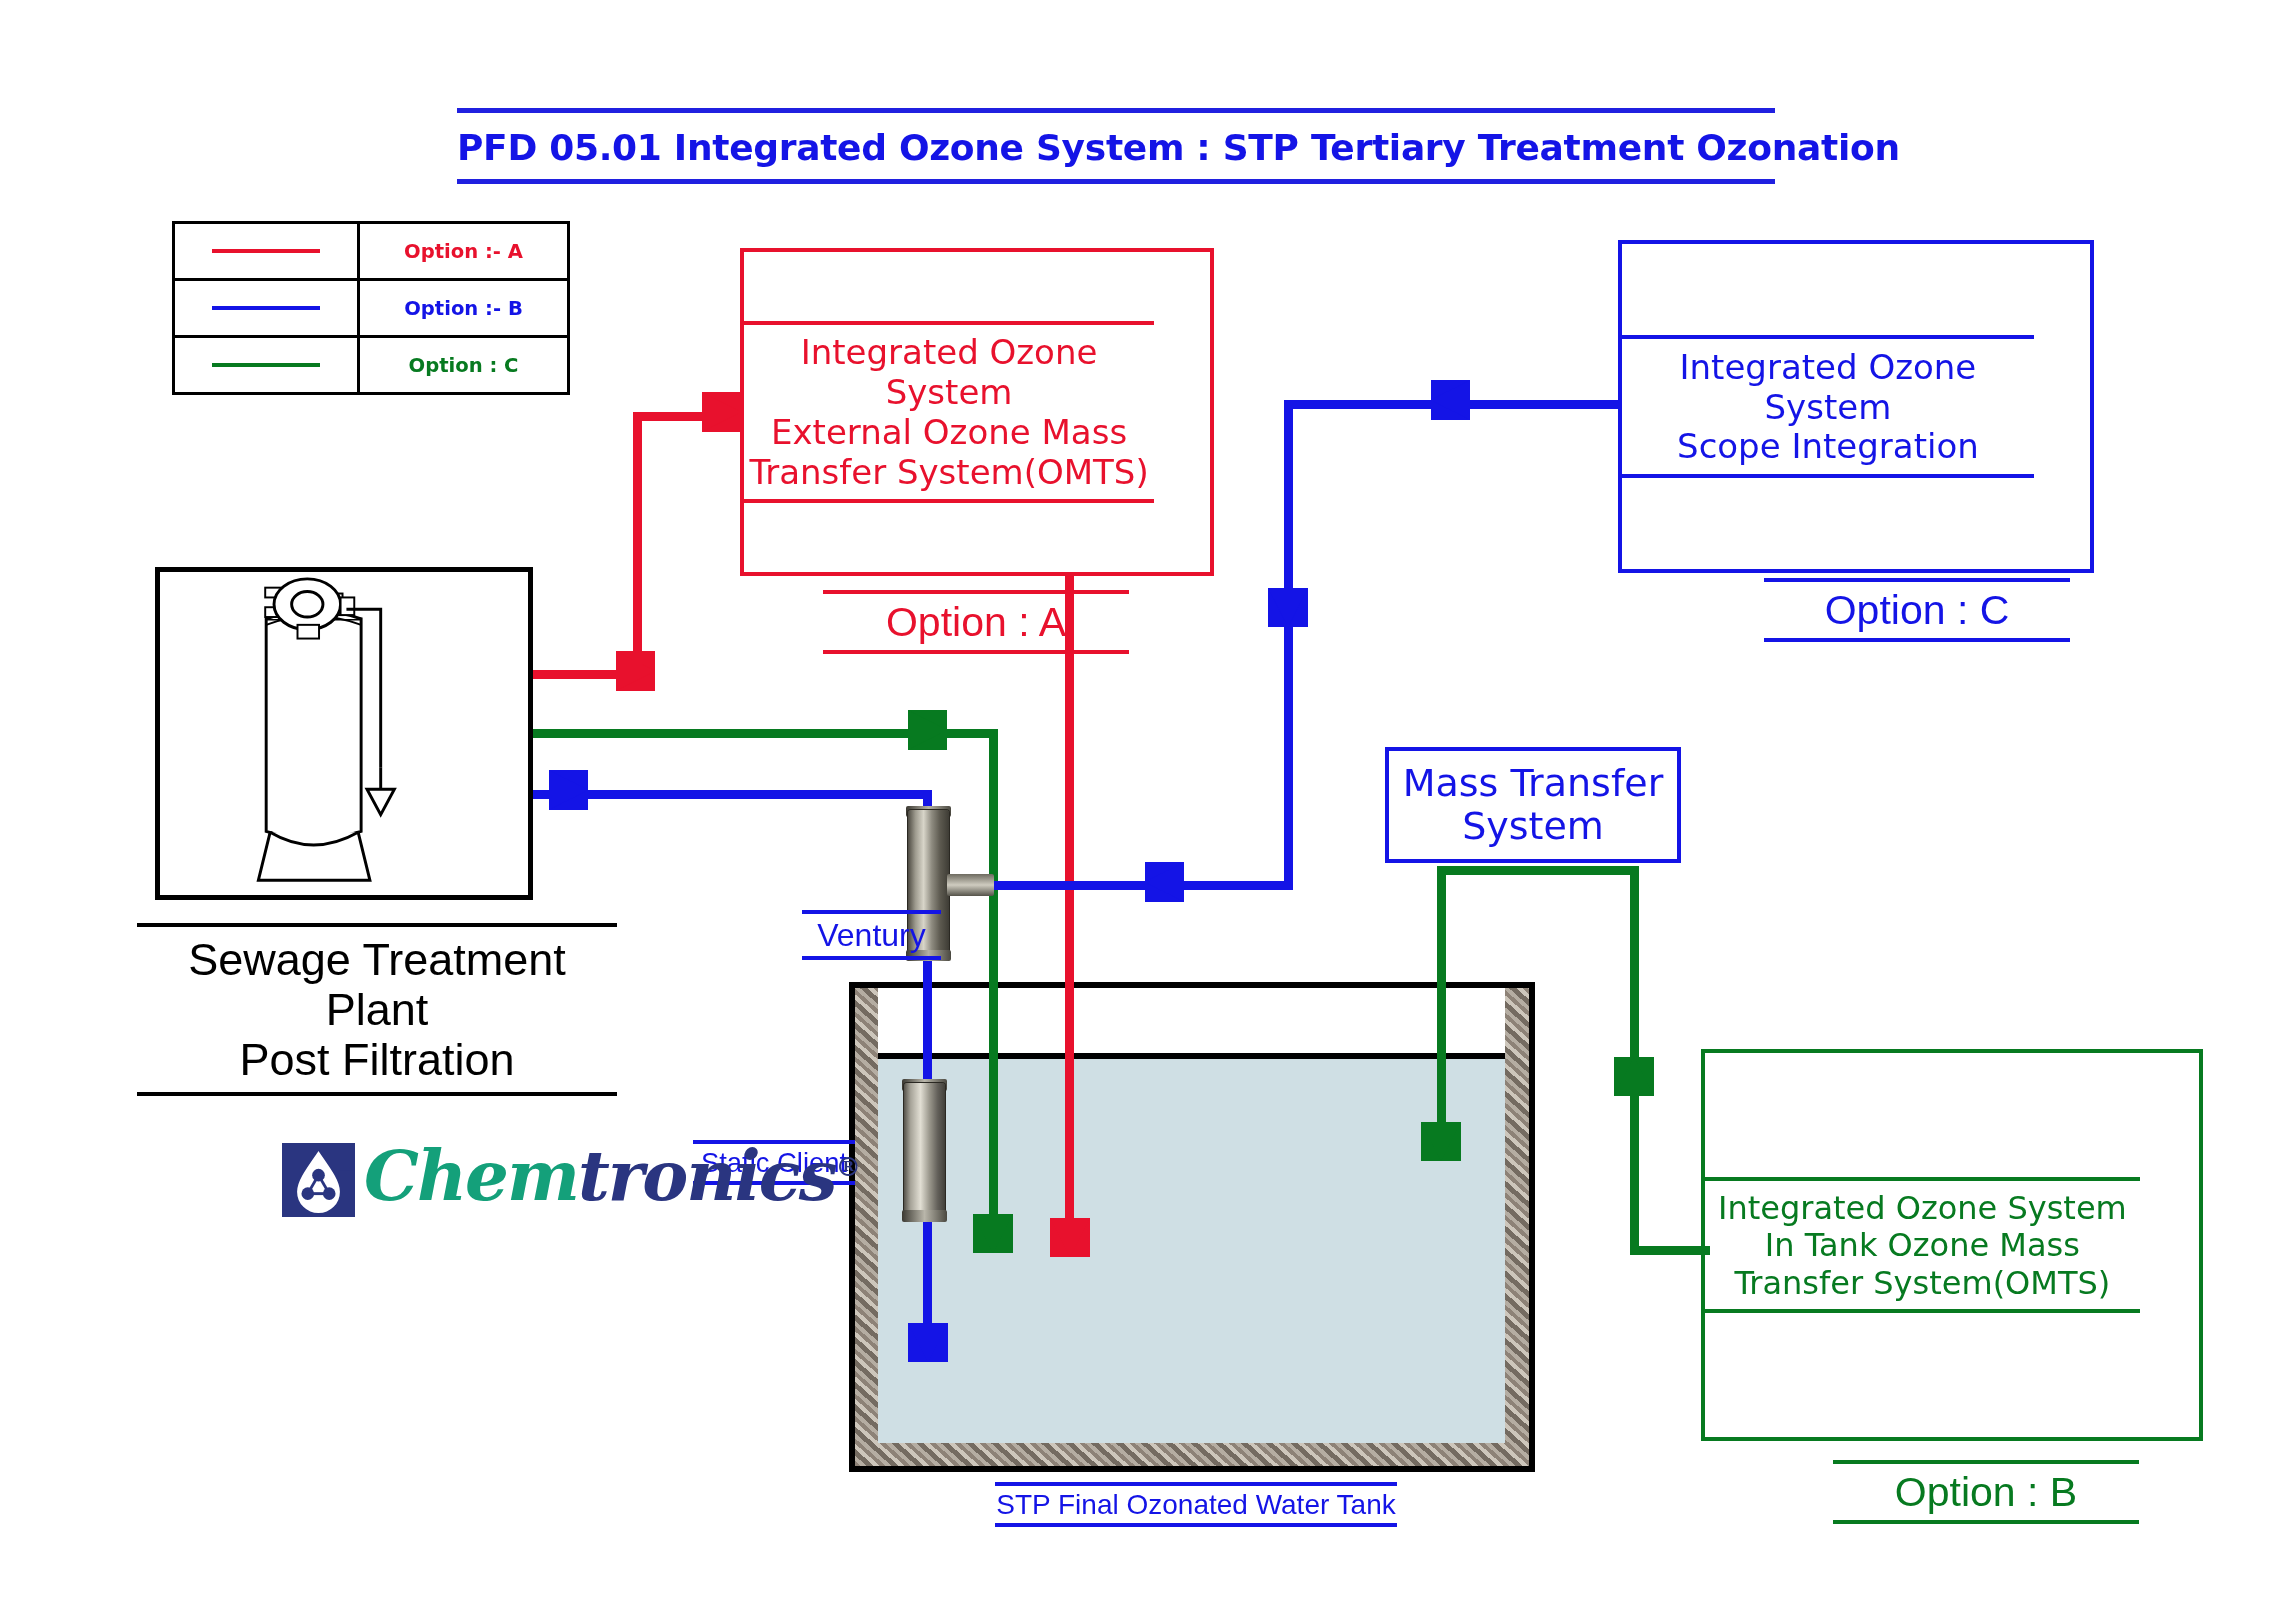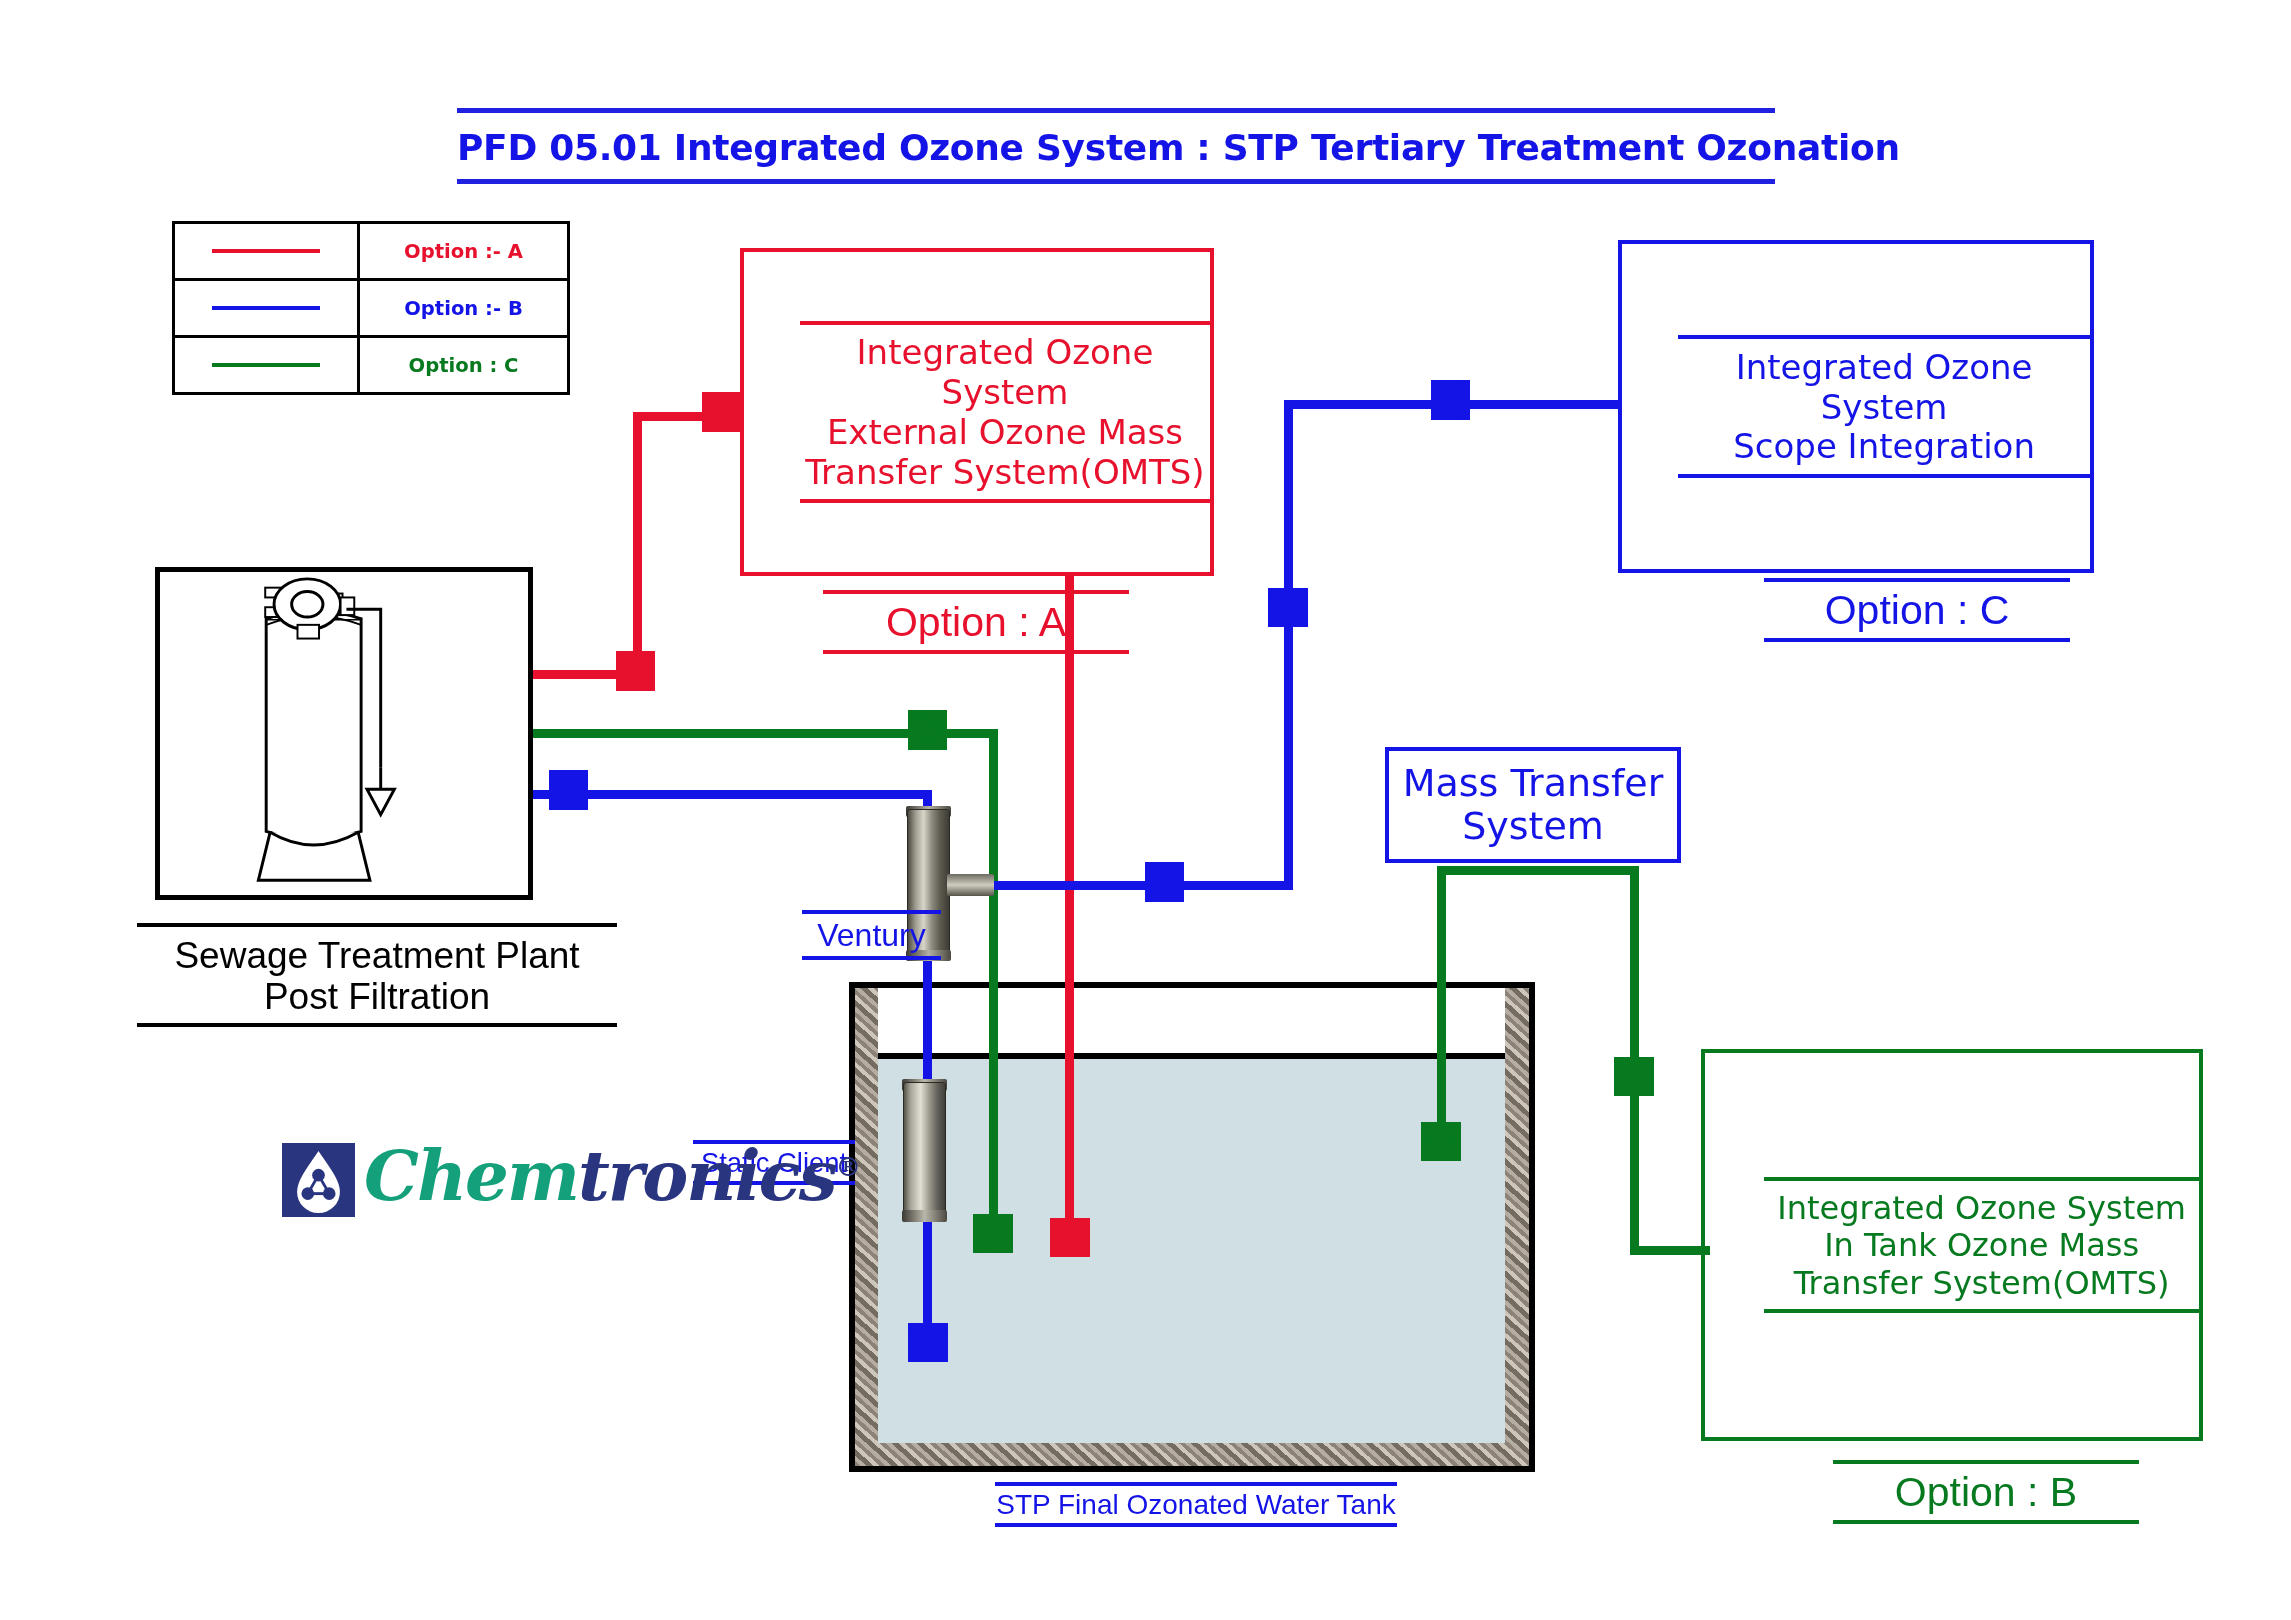--- a/index.html
+++ b/index.html
@@ -24,25 +24,25 @@
   .leg-swatch{width:182px;border-right:3.9px solid #000;display:flex;
       align-items:center;justify-content:center;}
   .leg-swatch i{display:block;width:108px;height:4.9px;}
   .leg-label{flex:1;display:flex;align-items:center;justify-content:center;
       font-size:19.6px;font-weight:bold;font-family:"DejaVu Sans",sans-serif;}
   
   #stp-box{left:155px;top:567px;width:378px;height:333px;
       border:5.9px solid #000;box-sizing:border-box;background:#fff;}
   #stp-caption{left:137px;top:923px;width:480px;text-align:center;}
   #stp-caption .rule{height:3.9px;background:#000;}
-  #stp-caption .txt{font-size:37px;color:#000;line-height:1.12;padding:7.8px 0 5.9px;
+  #stp-caption .txt{font-size:45px;color:#000;line-height:1.12;padding:7.8px 0 5.9px;
       font-family:"Liberation Sans",sans-serif;}
   
   .pbox{box-sizing:border-box;background:#fff;display:flex;
-        align-items:center;justify-content:flex-end;}
+        align-items:center;justify-content:flex-start;}
   .pbox-inner{width:88%;text-align:center;line-height:1.17;}
   .pbox-inner .rule{height:3.9px;}
   .pbox-inner .txt{padding:8.8px 0 6.9px;}
   #box-a{left:740px;top:248px;width:474px;height:328px;border:4.9px solid #e8112d;}
   #box-a .pbox-inner .rule{background:#e8112d;}
   #box-a .pbox-inner .txt{color:#e8112d;font-size:34px;
       font-family:"DejaVu Sans",sans-serif;}
   #box-c{left:1618px;top:240px;width:476px;height:333px;border:4.9px solid #1414e6;}
   #box-c .pbox-inner .rule{background:#1414e6;}
   #box-c .pbox-inner .txt{color:#1414e6;font-size:34px;

